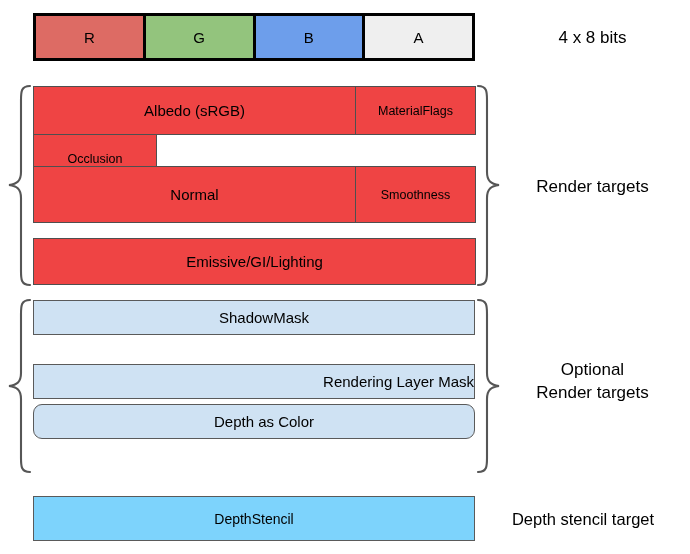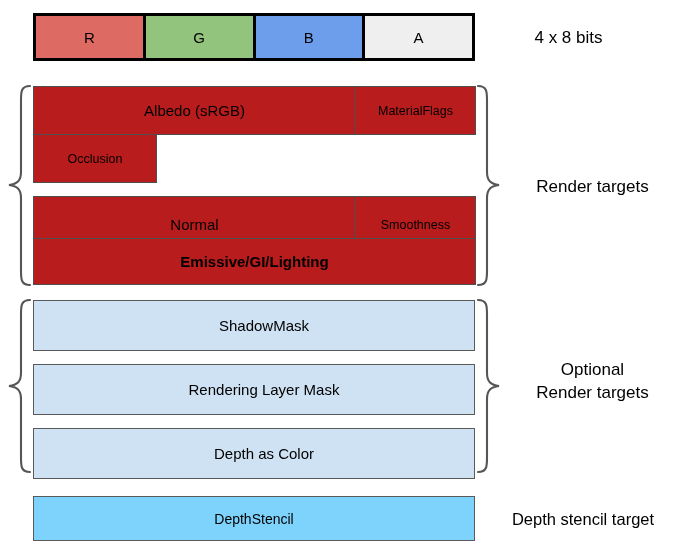--- a/index.html
+++ b/index.html
@@ -63,47 +63,47 @@
   }
   .rt-row {
     position: absolute;
     left: 0;
     width: 442px;
     height: 50px;
     display: flex;
   }
   .rt-row.r0 { top: 0px;   height: 49px; }
   .rt-row.r1 { top: 48px;  height: 49px; }
-  .rt-row.r2 { top: 110px;  height: 57px; }
+  .rt-row.r2 { top: 80px;  height: 57px; }
   .rt-row.r3 { top: 152px; height: 47px; }
 
   .rt-main, .rt-alpha {
-    background: #b91c1c;
+    background: #ef4444;
     border: 1px solid #4f4f4f;
     box-sizing: border-box;
     display: flex;
     align-items: center;
     justify-content: center;
     font-size: 15px;
     margin-right: -1px;
   }
   .rt-main { width: 331px; }
   .rt-alpha { width: 124px; font-size: 12.5px; }
-  .rt-full  { width: 470px; font-weight: bold; }
+  .rt-full  { width: 470px; }
 
   
   .opt-box {
     left: 33px;
     width: 442px;
-    height: 51px;
+    height: 35px;
     padding-left: 20px;
   }
   .opt-box.o0 { top: 300px; }
-  .opt-box.o1 { top: 364px; }
-  .opt-box.o2 { top: 428px; }
+  .opt-box.o1 { top: 364px; justify-content: flex-end; }
+  .opt-box.o2 { top: 404px; border-radius: 9px; }
 
   
   .depth-box {
     position: absolute;
     left: 33px;
     top: 496px;
     width: 442px;
     height: 45px;
     background: #7dd3fc;
     border: 1px solid #5a5a5a;
@@ -124,21 +124,21 @@
 
   
   .caption {
     position: absolute;
     font-size: 17px;
     color: #000000;
     line-height: 1.35;
     white-space: pre-line;
     text-align: center;
   }
-  .cap-bits      { left: 476px; top: 27px;  width: 185px; }
+  .cap-bits      { left: 500px; top: 27px;  width: 185px; }
   .cap-rt        { left: 500px; top: 176px; width: 185px; }
   .cap-opt       { left: 500px; top: 359px; width: 185px; }
   .cap-depth     { left: 488px; top: 508px; width: 190px; font-size: 16.5px; }
 </style>
 </head>
 <body>
 
 <div class="rgba-bar">
   <div class="rgba-cell" style="background:#dd6b64">
     <span>R</span>

